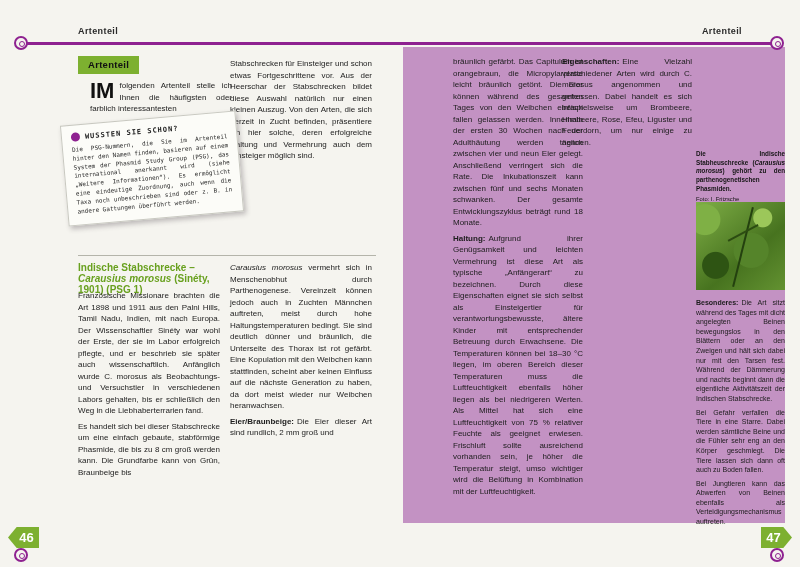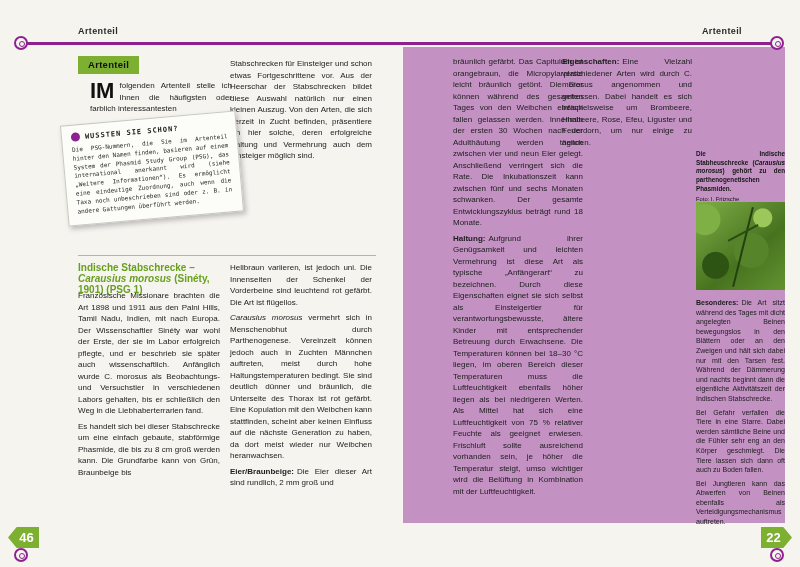--- a/index.html
+++ b/index.html
@@ -121,21 +121,21 @@
 
 <div class="abs right-page-bg"></div>
 
 <div class="abs top-rule"></div>
 <div class="abs ornament" style="left:14px;top:36px;"></div>
 <div class="abs ornament" style="left:770px;top:36px;"></div>
 <div class="abs running-head left">Artenteil</div>
 <div class="abs running-head right">Artenteil</div>
 
 <div class="abs page-tab left">46</div>
-<div class="abs page-tab right">22</div>
+<div class="abs page-tab right">47</div>
 <div class="abs ornament" style="left:14px;top:548px;"></div>
 <div class="abs ornament" style="left:770px;top:548px;"></div>
 
 <div class="abs section-label">Artenteil</div>
 
 <div class="abs intro body-text">
   <span class="dropcap">IM</span><span>folgenden Artenteil stelle ich Ihnen die häufigsten oder farblich interessantesten</span>
 </div>
 
 <div class="abs note">
@@ -155,21 +155,20 @@
 <div class="abs l-col1-body body-text">
   <p>Französische Missionare brachten die Art 1898 und 1911 aus den Palni Hills, Tamil Nadu, Indien, mit nach Europa. Der Wissenschaftler Sinéty war wohl der Erste, der sie im Labor erfolgreich pflegte, und er beschrieb sie später auch wissenschaftlich. Anfänglich wurde C. morosus als Beobachtungs- und Versuchstier in verschiedenen Labors gehalten, bis er schließlich den Weg in die Liebhaberterrarien fand.</p>
   <p>Es handelt sich bei dieser Stabschrecke um eine einfach gebaute, stabförmige Phasmide, die bis zu 8 cm groß werden kann. Die Grundfarbe kann von Grün, Braunbeige bis</p>
 </div>
 
 <div class="abs l-col2-top body-text">
   <p>Stabschrecken für Einsteiger und schon etwas Fortgeschrittene vor. Aus der Heerschar der Stabschrecken bildet diese Auswahl natürlich nur einen kleinen Auszug. Von den Arten, die sich derzeit in Zucht befinden, präsentiere ich hier solche, deren erfolgreiche Haltung und Vermehrung auch dem Einsteiger möglich sind.</p>
 </div>
 
 <div class="abs l-col2-body body-text">
-  <p>Hellbraun variieren, ist jedoch uni. Die Innenseiten der Schenkel der Vorderbeine sind leuchtend rot gefärbt. Die Art ist flügellos.</p>
   <p><span class="sci">Carausius morosus</span> <span>vermehrt sich in Menschenobhut durch Parthenogenese. Vereinzelt können jedoch auch in Zuchten Männchen auftreten, meist durch hohe Haltungstemperaturen bedingt. Sie sind deutlich dünner und bräunlich, die Unterseite des Thorax ist rot gefärbt. Eine Kopulation mit den Weibchen kann stattfinden, scheint aber keinen Einfluss auf die nächste Generation zu haben, da dort meist wieder nur Weibchen heranwachsen.</span></p>
   <p><span class="runin">Eier/Braunbeige:</span><span>Die Eier dieser Art sind rundlich, 2 mm groß und</span></p>
 </div>
 
 <div class="abs r-col1 body-text">
   <p>bräunlich gefärbt. Das Capitulum ist orangebraun, die Micropylarplatte leicht bräunlich getönt. Die Eier können während des gesamten Tages von den Weibchen einfach fallen gelassen werden. Innerhalb der ersten 30 Wochen nach der Adulthäutung werden täglich zwischen vier und neun Eier gelegt. Anschließend verringert sich die Rate. Die Inkubationszeit kann zwischen fünf und sechs Monaten schwanken. Der gesamte Entwicklungszyklus beträgt rund 18 Monate.</p>
   <p><span class="runin">Haltung:</span><span>Aufgrund ihrer Genügsamkeit und leichten Vermehrung ist diese Art als typische „Anfängerart“ zu bezeichnen. Durch diese Eigenschaften eignet sie sich selbst als Einsteigertier für verantwortungsbewusste, ältere Kinder mit entsprechender Betreuung durch Erwachsene. Die Temperaturen können bei 18–30 °C liegen, im oberen Bereich dieser Temperaturen muss die Luftfeuchtigkeit ebenfalls höher liegen als bei niedrigeren Werten. Als Mittel hat sich eine Luftfeuchtigkeit von 75 % relativer Feuchte als geeignet erwiesen. Frischluft sollte ausreichend vorhanden sein, je höher die Temperatur steigt, umso wichtiger wird die Belüftung in Kombination mit der Luftfeuchtigkeit.</span></p>
 </div>
 
 <div class="abs r-col2 body-text">

